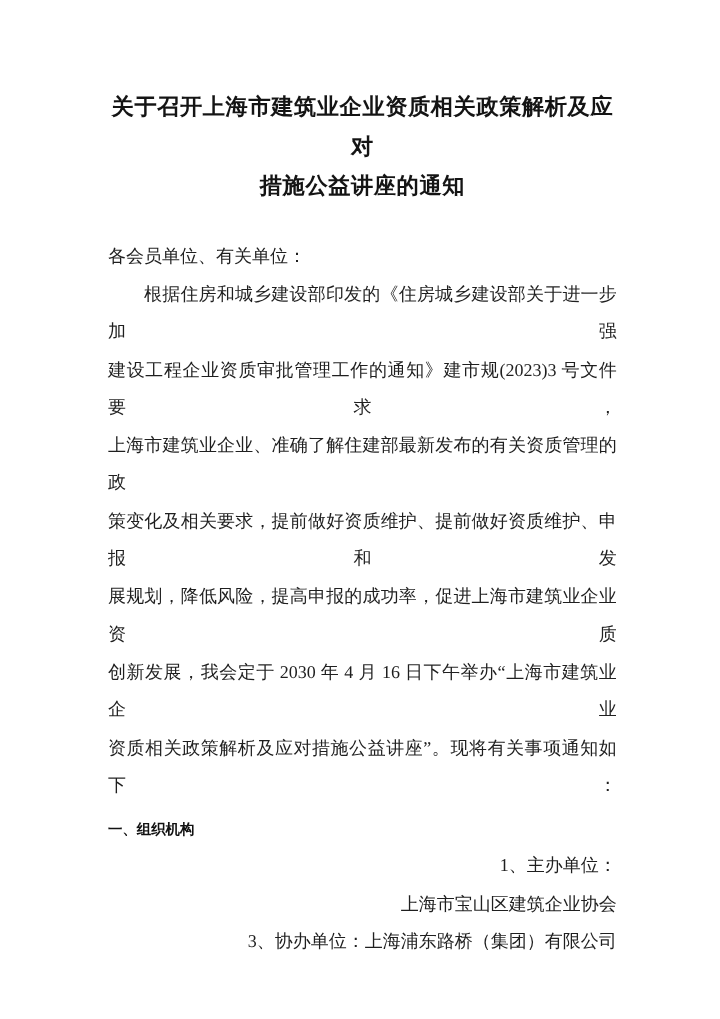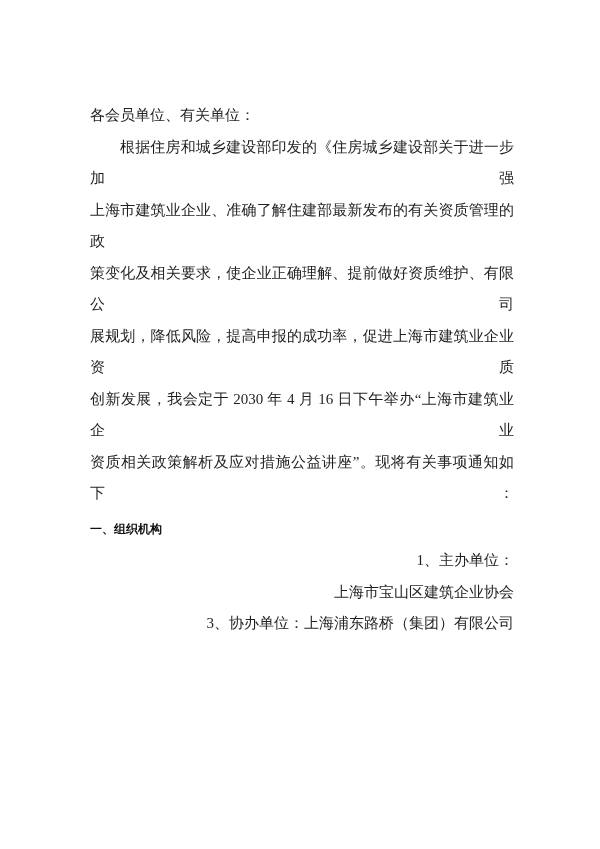--- a/index.html
+++ b/index.html
@@ -50,28 +50,33 @@
     font-size: 12px;
     color: #111111;
     margin-top: 4px;
   }
 </style>
 </head>
 <body>
 
 <div class="page">
 
+  <h1 class="title">
+    <div>关于召开上海市建筑业企业资质相关政策解析及应对</div>
+    <div>措施公益讲座的通知</div>
+  </h1>
 
   <div class="body-block">
 
     <div class="line">各会员单位、有关单位：</div>
 
     <div class="line just ind2">根据住房和城乡建设部印发的《住房城乡建设部关于进一步加强</div>
+    <div class="line just">建设工程企业资质审批管理工作的通知》建市规(2023)3 号文件要求，</div>
     <div class="line just">上海市建筑业企业、准确了解住建部最新发布的有关资质管理的政</div>
-    <div class="line just">策变化及相关要求，使企业正确理解、提前做好资质维护、有限公司</div>
+    <div class="line just">策变化及相关要求，提前做好资质维护、提前做好资质维护、申报和发</div>
     <div class="line just">展规划，降低风险，提高申报的成功率，促进上海市建筑业企业资质</div>
     <div class="line just">创新发展，我会定于 2030 年 4 月 16 日下午举办“上海市建筑业企业</div>
     <div class="line just">资质相关政策解析及应对措施公益讲座”。现将有关事项通知如下：</div>
 
     <div class="line h">一、组织机构</div>
     <div class="line sub">1、主办单位：</div>
     <div class="line sub">上海市宝山区建筑企业协会</div>
     <div class="line sub">3、协办单位：上海浦东路桥（集团）有限公司</div>
 
   </div>

